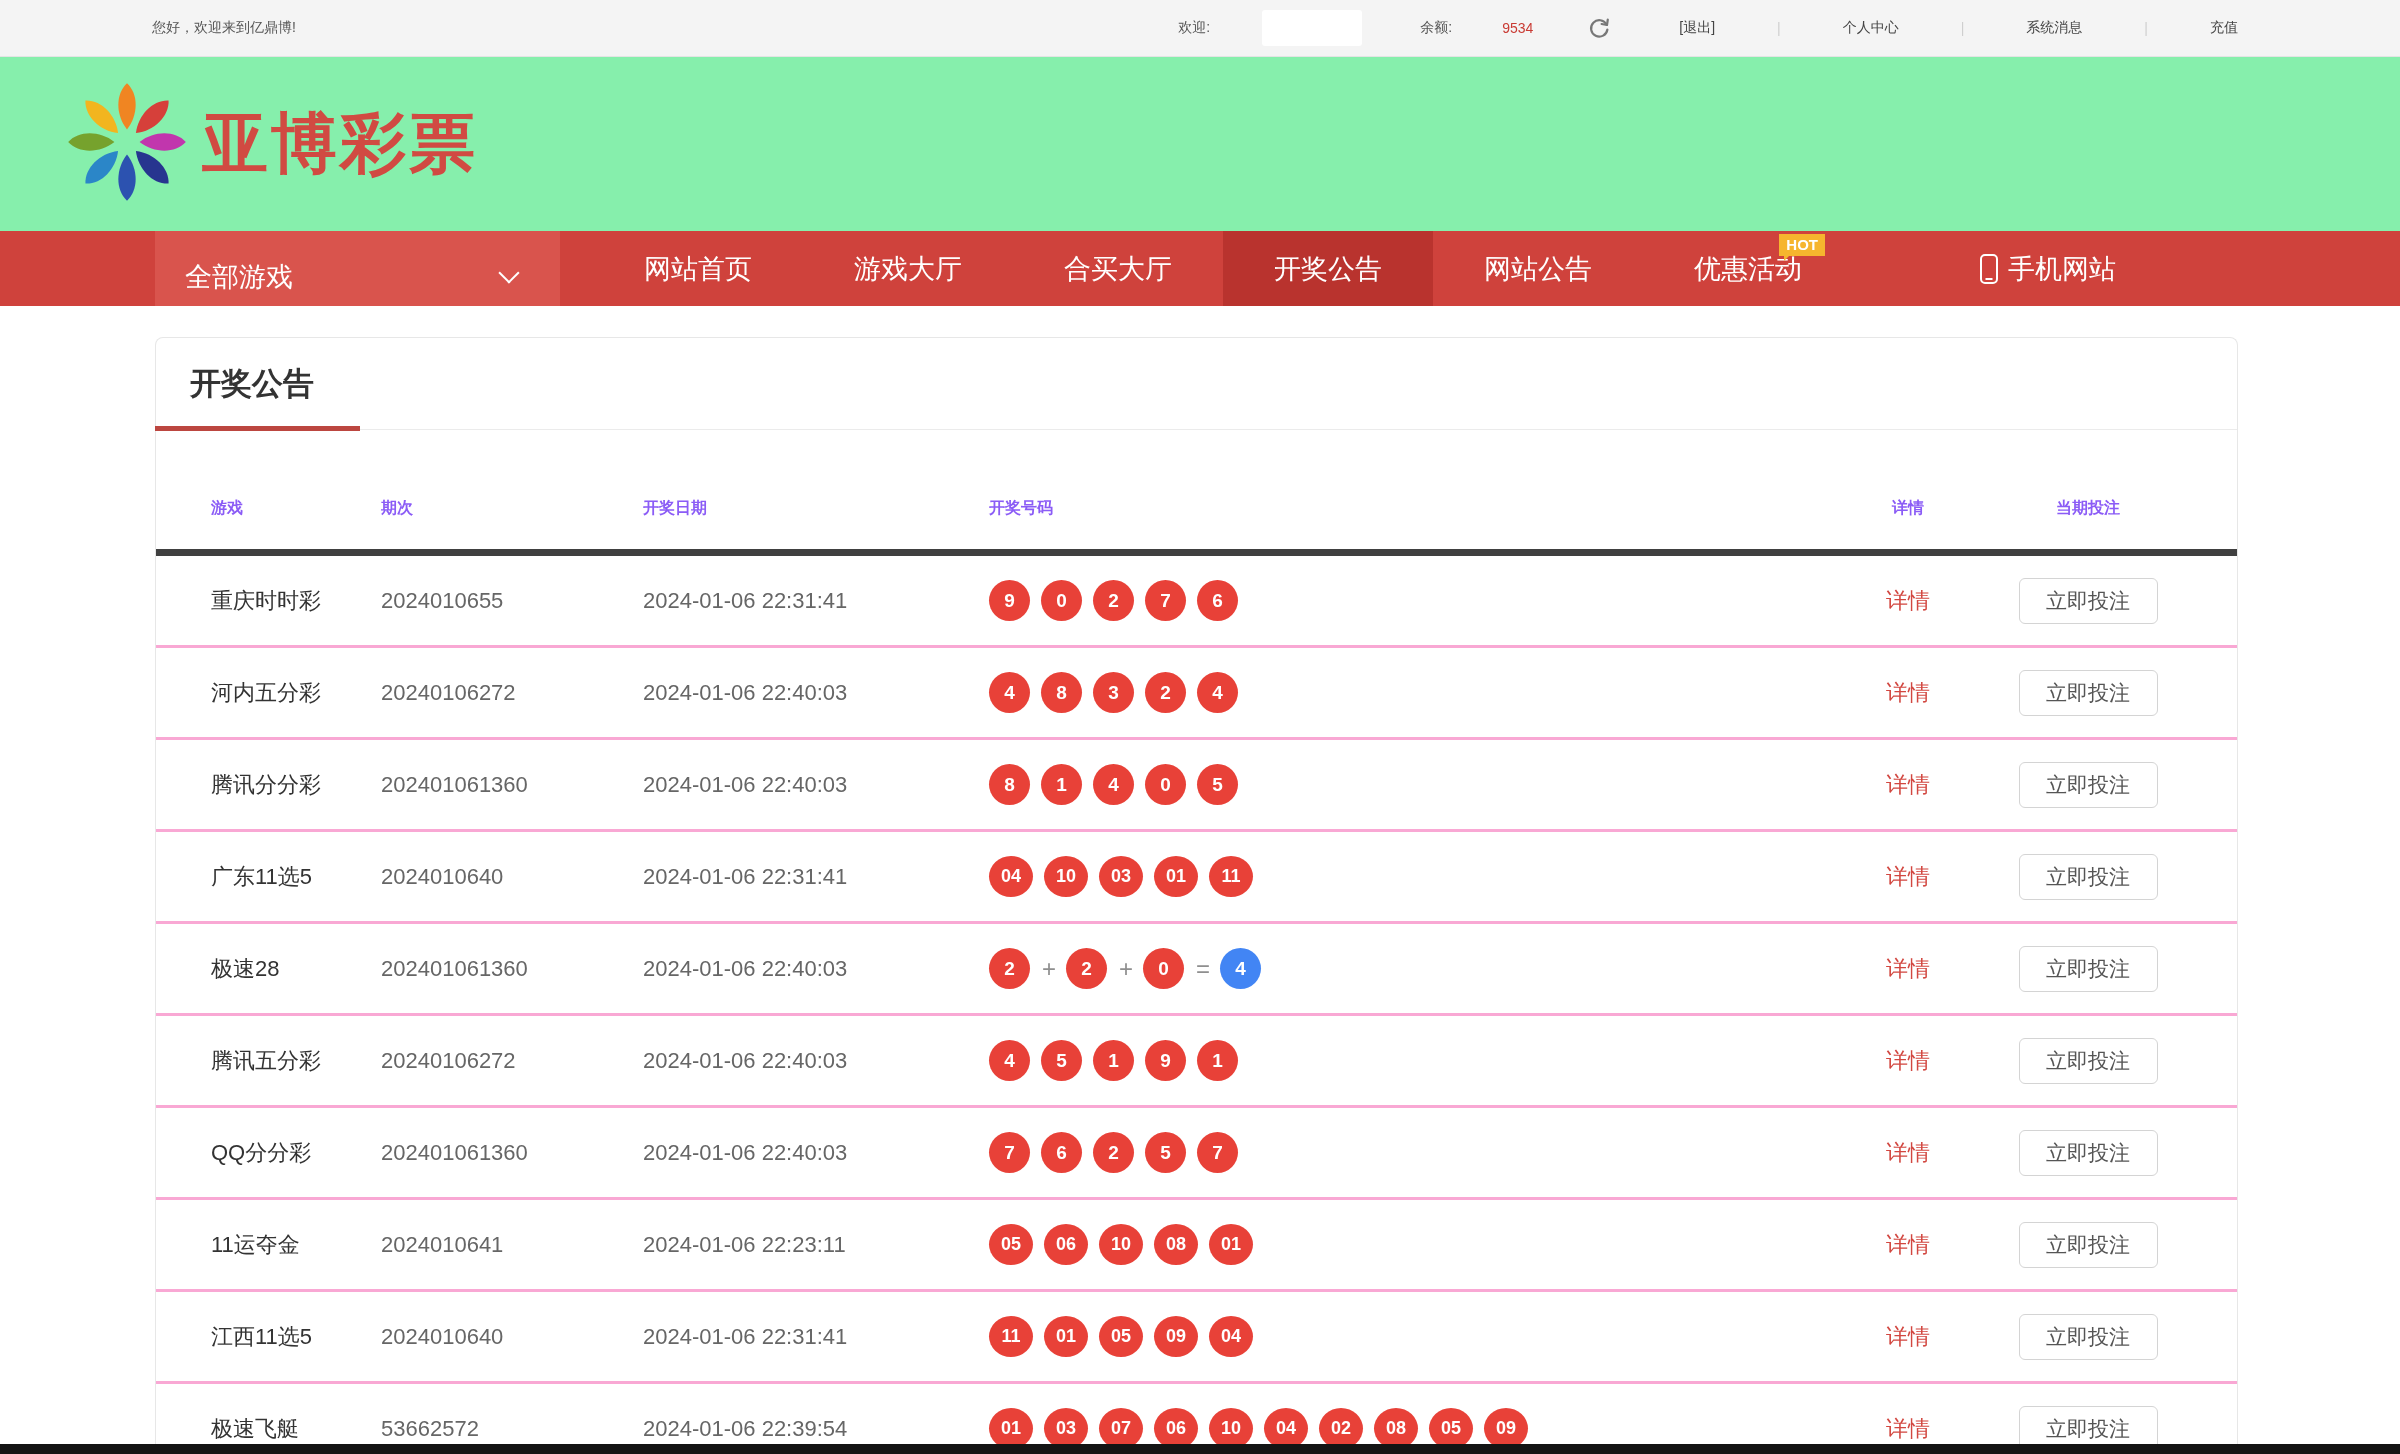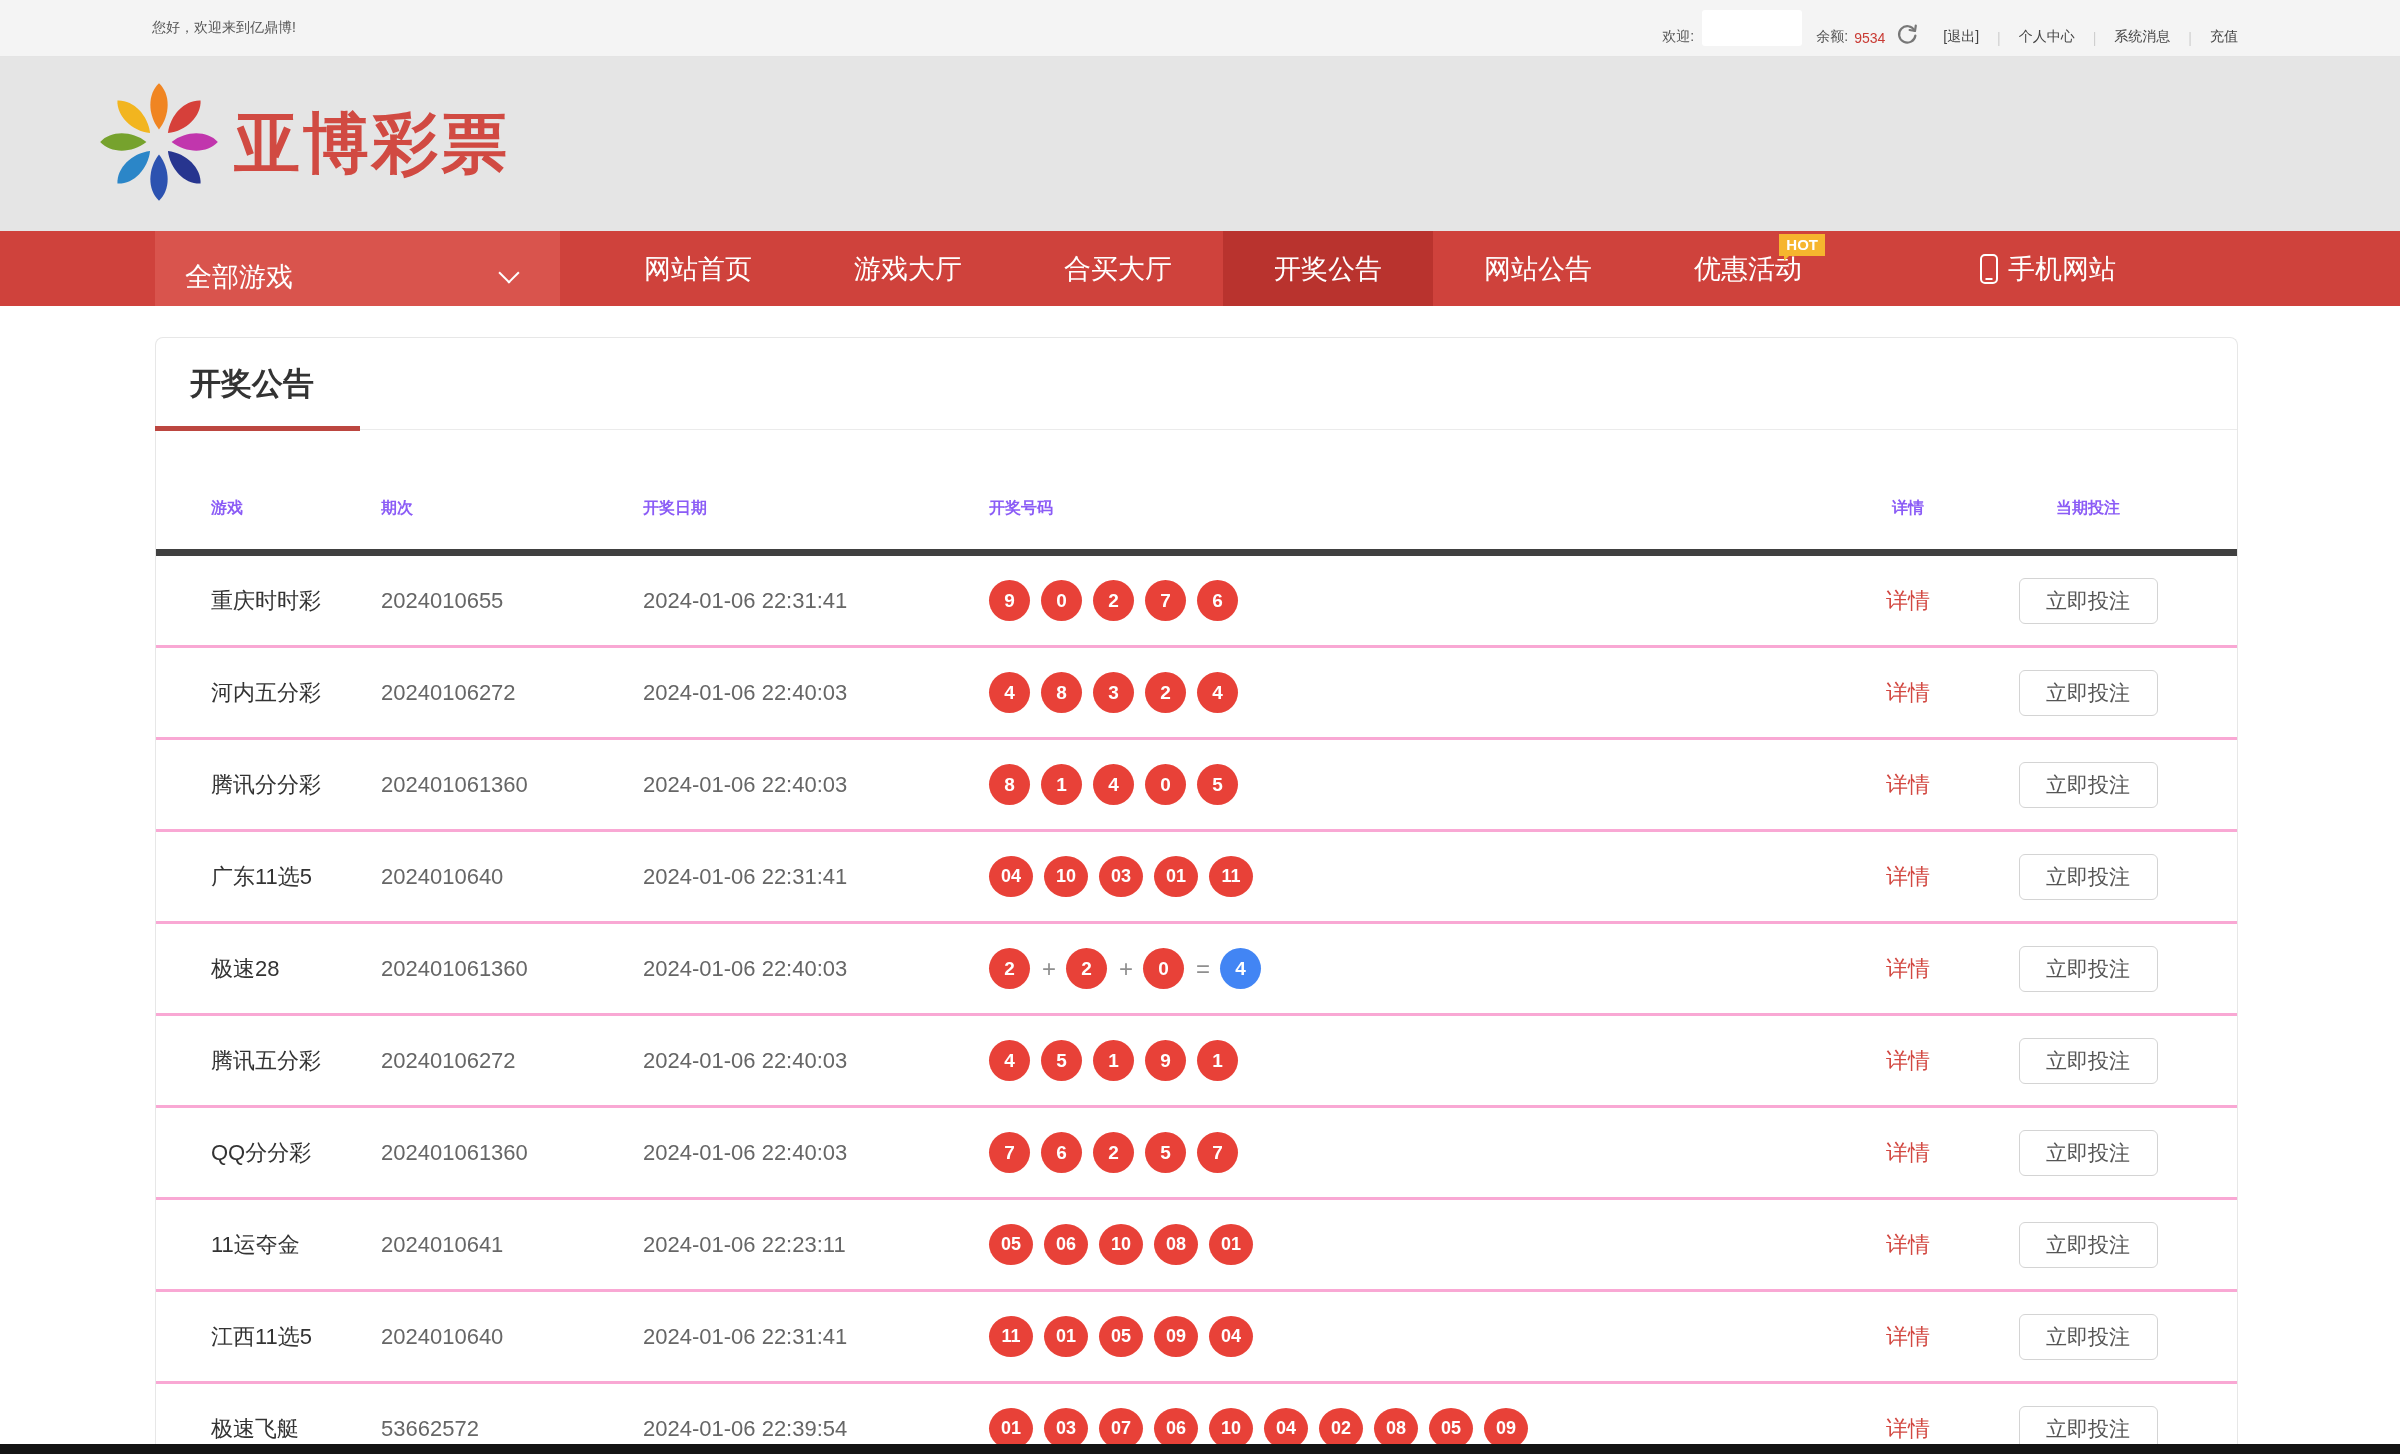--- a/index.html
+++ b/index.html
@@ -10,28 +10,28 @@
     background: #fff;
     font-family: "Liberation Sans", sans-serif;
     color: #333;
   }
   
   .topbar {
     height: 57px; background: #f4f4f4; border-bottom: 1px solid #e4e4e4;
     display: flex; align-items: center; justify-content: space-between;
     padding: 0 152px; font-size: 14px; color: #555;
   }
-  .tb-right { display: flex; align-items: flex-end; }
+  .tb-right { display: flex; align-items: center; gap: 44px; }
   .user-box { width: 100px; height: 36px; background: #fff; border-radius: 3px; margin: 0 14px 0 8px; display: inline-block; }
   .balance { color: #c93a33; margin-left: 6px; }
   .refresh { margin: 0 14px 0 10px; display: inline-flex; align-items: center; cursor: pointer; }
   .tb-link { color: #444; cursor: pointer; margin: 0 10px; }
   .sep { color: #cfcfcf; margin: 0 8px; }
   
-  .logobar { height: 174px; background: #e5e5e5; display: flex; align-items: center; padding-left: 96px; }
+  .logobar { height: 174px; background: #86efac; display: flex; align-items: center; padding-left: 64px; }
   .logo-wrap { display: flex; align-items: center; cursor: pointer; }
   .logo-text { font-size: 66px; font-weight: 700; color: #d14a42; letter-spacing: 3px; margin-left: 12px; }
   
   .navbar { height: 75px; background: #cf423c; display: flex; align-items: stretch; padding-left: 155px; }
   .all-games {
     width: 405px; background: #d9544d; color: #fff; font-size: 27px;
     display: flex; align-items: center; justify-content: space-between;
     padding: 16px 40px 0 30px; cursor: pointer;
   }
   .chev { width: 15px; height: 15px; border-left: 2px solid #fff; border-bottom: 2px solid #fff;

